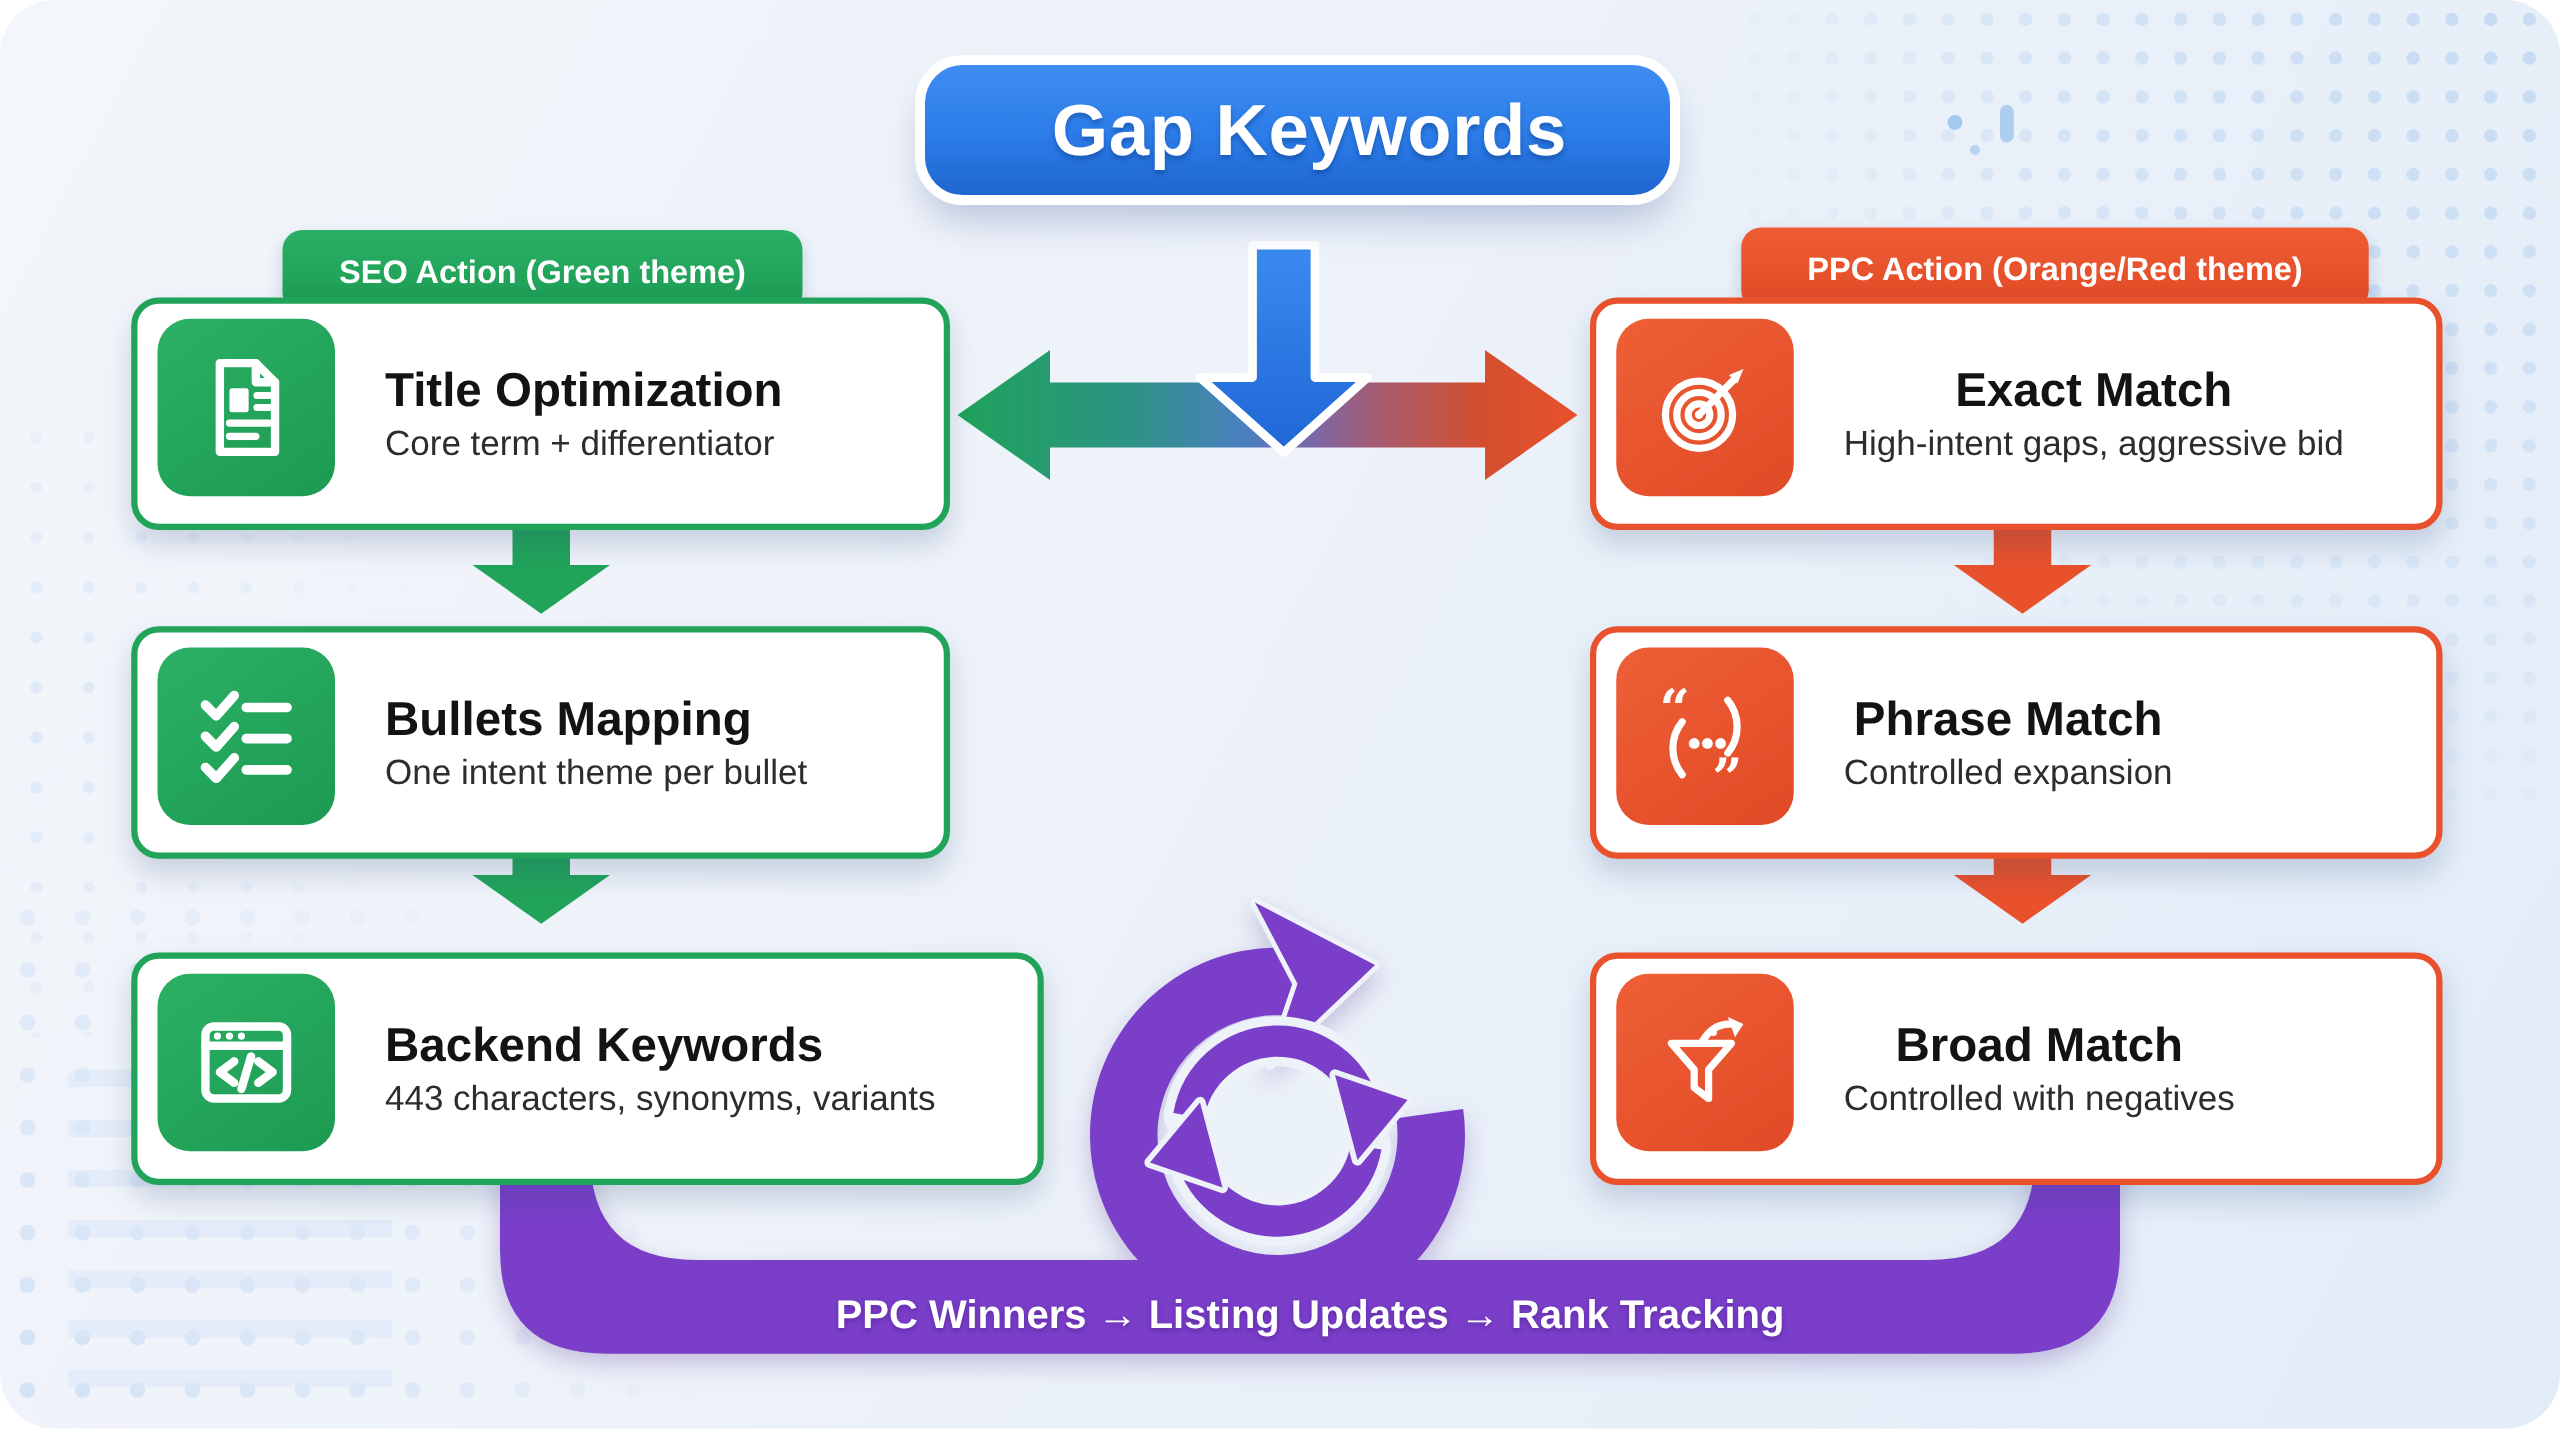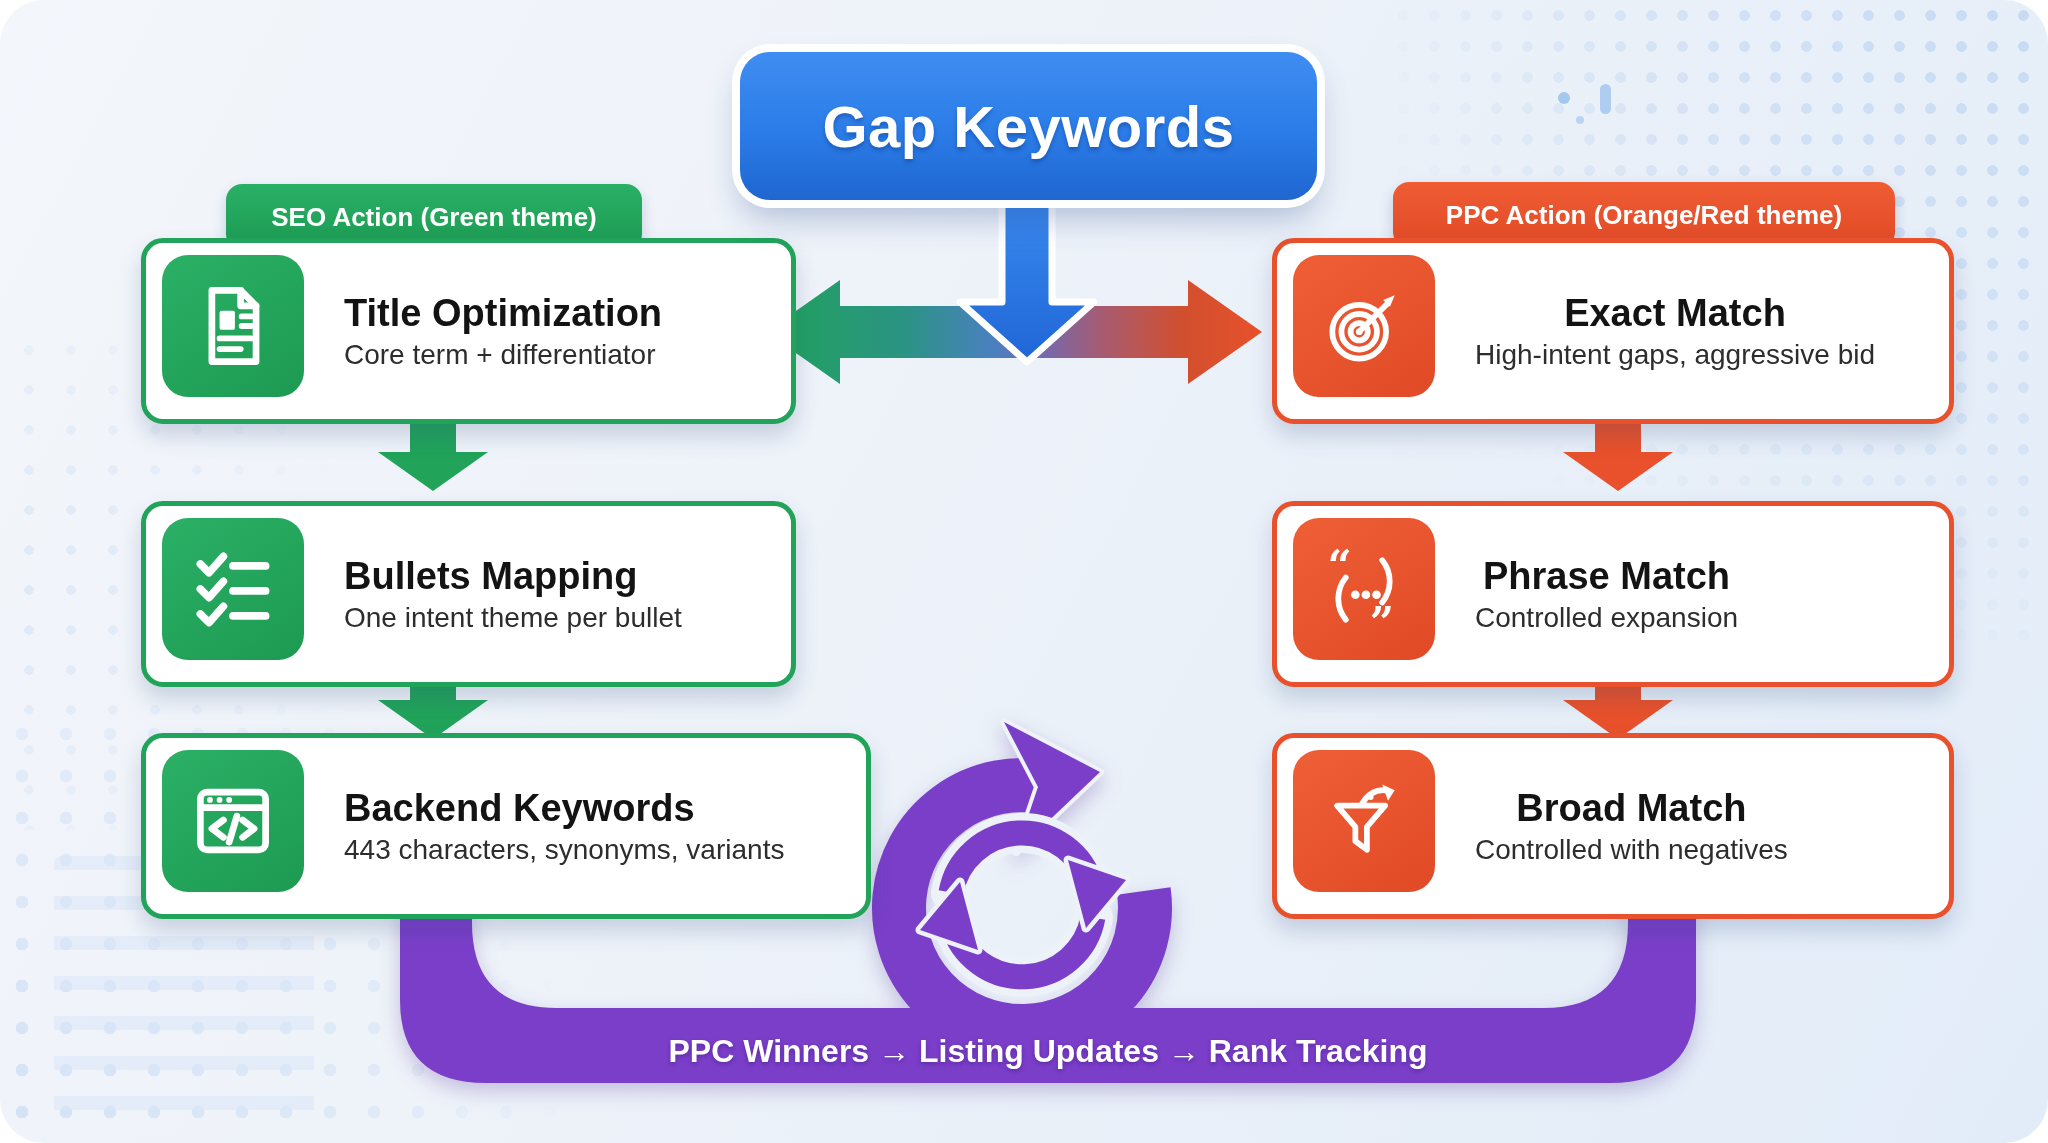--- a/index.html
+++ b/index.html
@@ -23,42 +23,42 @@
     background-size:44px 42px;
     -webkit-mask-image:radial-gradient(circle at 0% 100%,#000 0%,rgba(0,0,0,.5) 55%,transparent 82%);
             mask-image:radial-gradient(circle at 0% 100%,#000 0%,rgba(0,0,0,.5) 55%,transparent 82%);}
   .bars-bl{position:absolute;left:54px;top:856px;width:260px;height:270px;opacity:.55;border-radius:8px;
     background:repeating-linear-gradient(180deg,#d9e6f7 0 14px,rgba(217,230,247,0) 14px 40px);}
   .spark-dot1{position:absolute;left:1558px;top:92px;width:12px;height:12px;border-radius:50%;background:#a5c9ee;}
   .spark-dot2{position:absolute;left:1576px;top:116px;width:8px;height:8px;border-radius:50%;background:#b8d4f2;}
   .spark-bar{position:absolute;left:1600px;top:84px;width:11px;height:30px;border-radius:6px;background:#aecdf0;}
 
   
-  .gap-box{position:absolute;left:740px;top:52px;width:577px;height:148px;border-radius:30px;
+  .gap-box{position:absolute;left:740px;top:52px;width:577px;height:104px;border-radius:30px;
     background:linear-gradient(180deg,#3f8df2 0%,#2b7ce8 55%,#1f66d0 100%);
     box-shadow:0 0 0 8px #ffffff,0 18px 32px rgba(40,70,140,.30);
-    display:flex;align-items:center;justify-content:center;z-index:9;}
+    display:flex;align-items:center;justify-content:center;z-index:9;padding-left:19px;}
   .gap-box span{font-size:58px;font-weight:bold;color:#fff;letter-spacing:.5px;
     text-shadow:0 3px 4px rgba(0,40,110,.35);}
 
   
   .tab{position:absolute;height:66px;border-radius:16px;display:flex;align-items:center;justify-content:center;
     color:#fff;font-weight:bold;font-size:26px;z-index:2;box-shadow:0 6px 14px rgba(40,70,120,.22);}
   .tab-seo{left:226px;top:184px;width:416px;background:linear-gradient(180deg,#29b066,#1d9a52);}
   .tab-ppc{left:1393px;top:182px;width:502px;background:linear-gradient(180deg,#ef5c33,#e04a26);text-align:center;}
 
   
   .card{position:absolute;height:176px;background:#fff;border-radius:22px;z-index:4;
     box-shadow:0 12px 22px rgba(40,70,120,.20);display:flex;align-items:center;}
-  .card.green{border:5px solid #21a35a;margin-left:36px;}
+  .card.green{border:5px solid #21a35a;}
   .card.orange{border:5px solid #e8512b;text-align:center;}
   .c-l{left:105px;width:645px;}
   .c-l.wide{width:720px;}
   .c-r{left:1272px;width:672px;}
-  .row1{top:238px;}.row2{top:501px;}.row3{top:733px;}
+  .row1{top:238px;}.row2{top:501px;}.row3{top:762px;}
   .icon-tile{position:absolute;left:16px;top:12px;width:142px;height:142px;border-radius:26px;
     display:flex;align-items:center;justify-content:center;}
   .icon-tile.green{background:linear-gradient(145deg,#2bb066,#1d9a52);}
   .icon-tile.orange{background:linear-gradient(145deg,#ef5f36,#e04a26);}
   .card-text{position:absolute;left:198px;top:0;height:100%;display:flex;flex-direction:column;
     justify-content:center;gap:9px;}
   .card-title{font-size:38px;font-weight:bold;color:#131313;line-height:1;}
   .card-sub{font-size:28px;color:#2d2d2d;line-height:1;}
 
   

